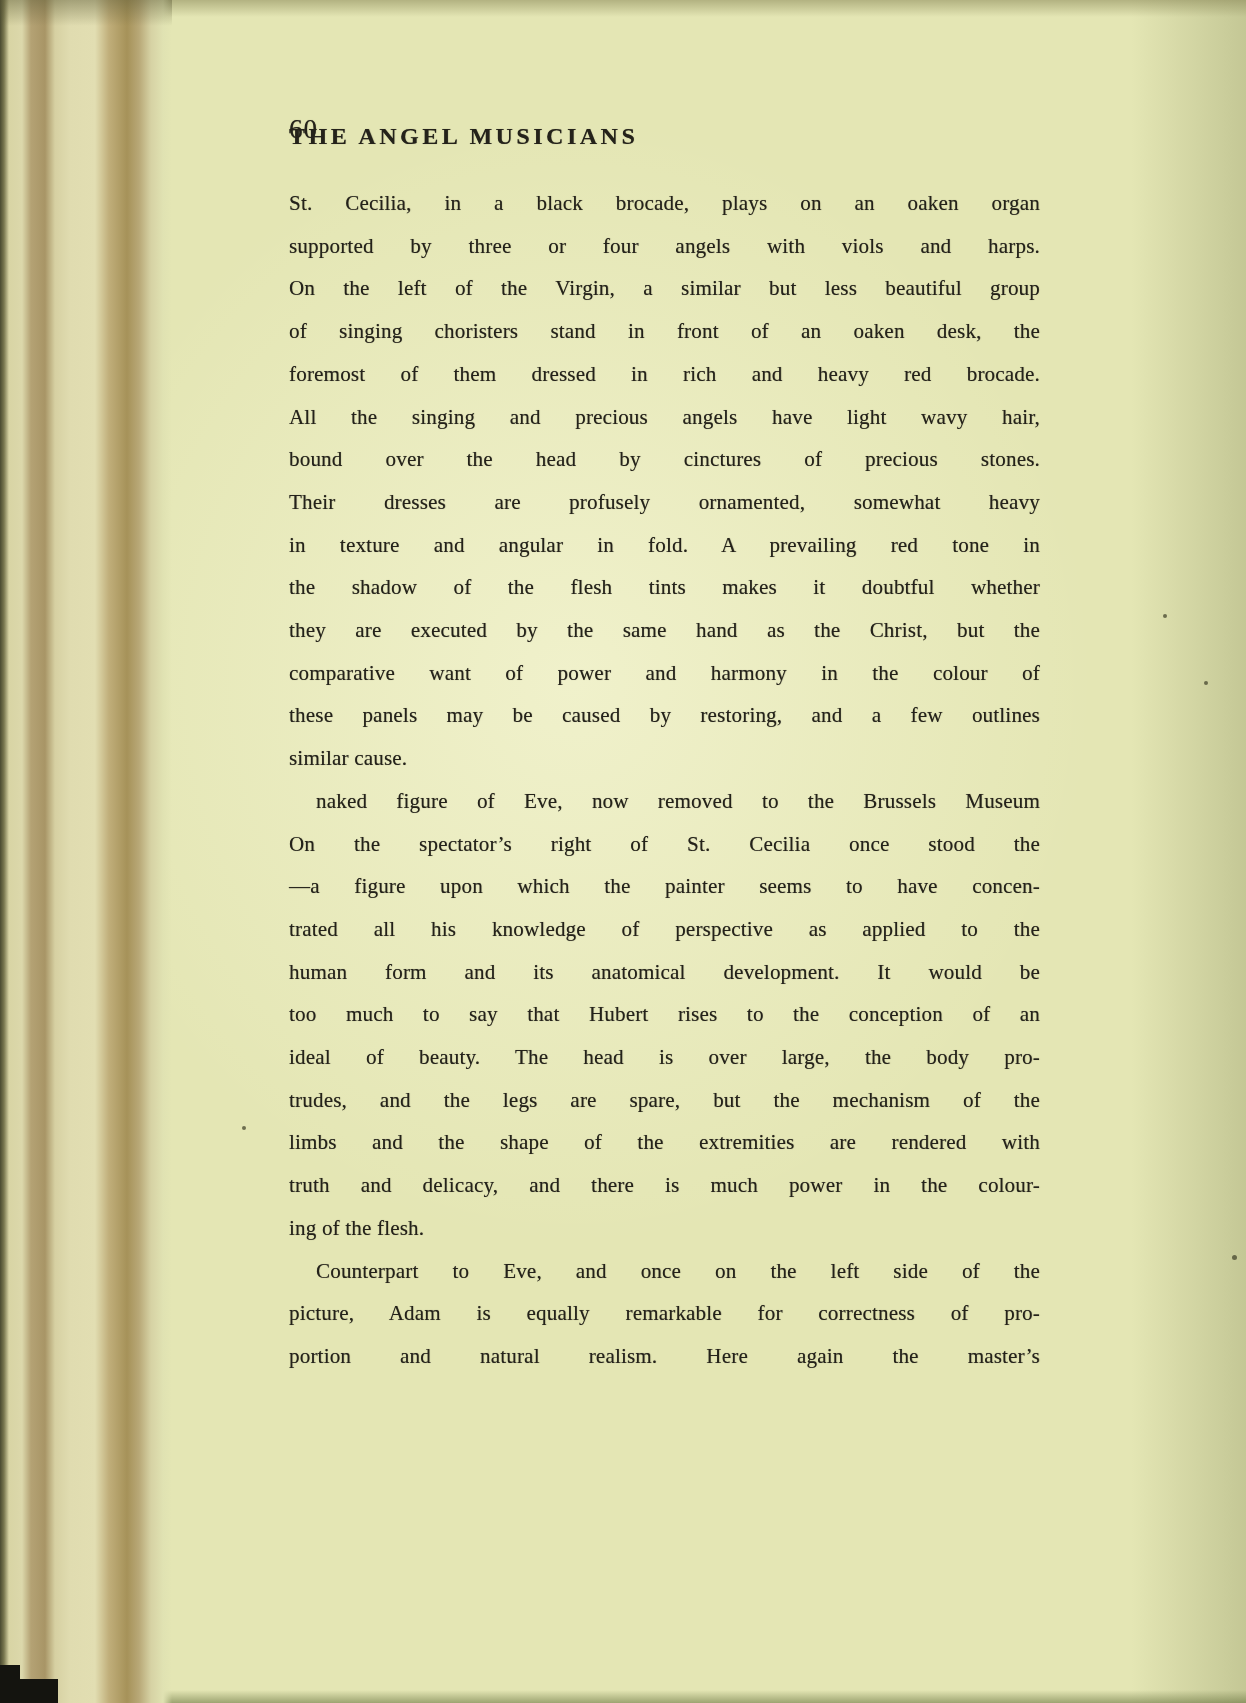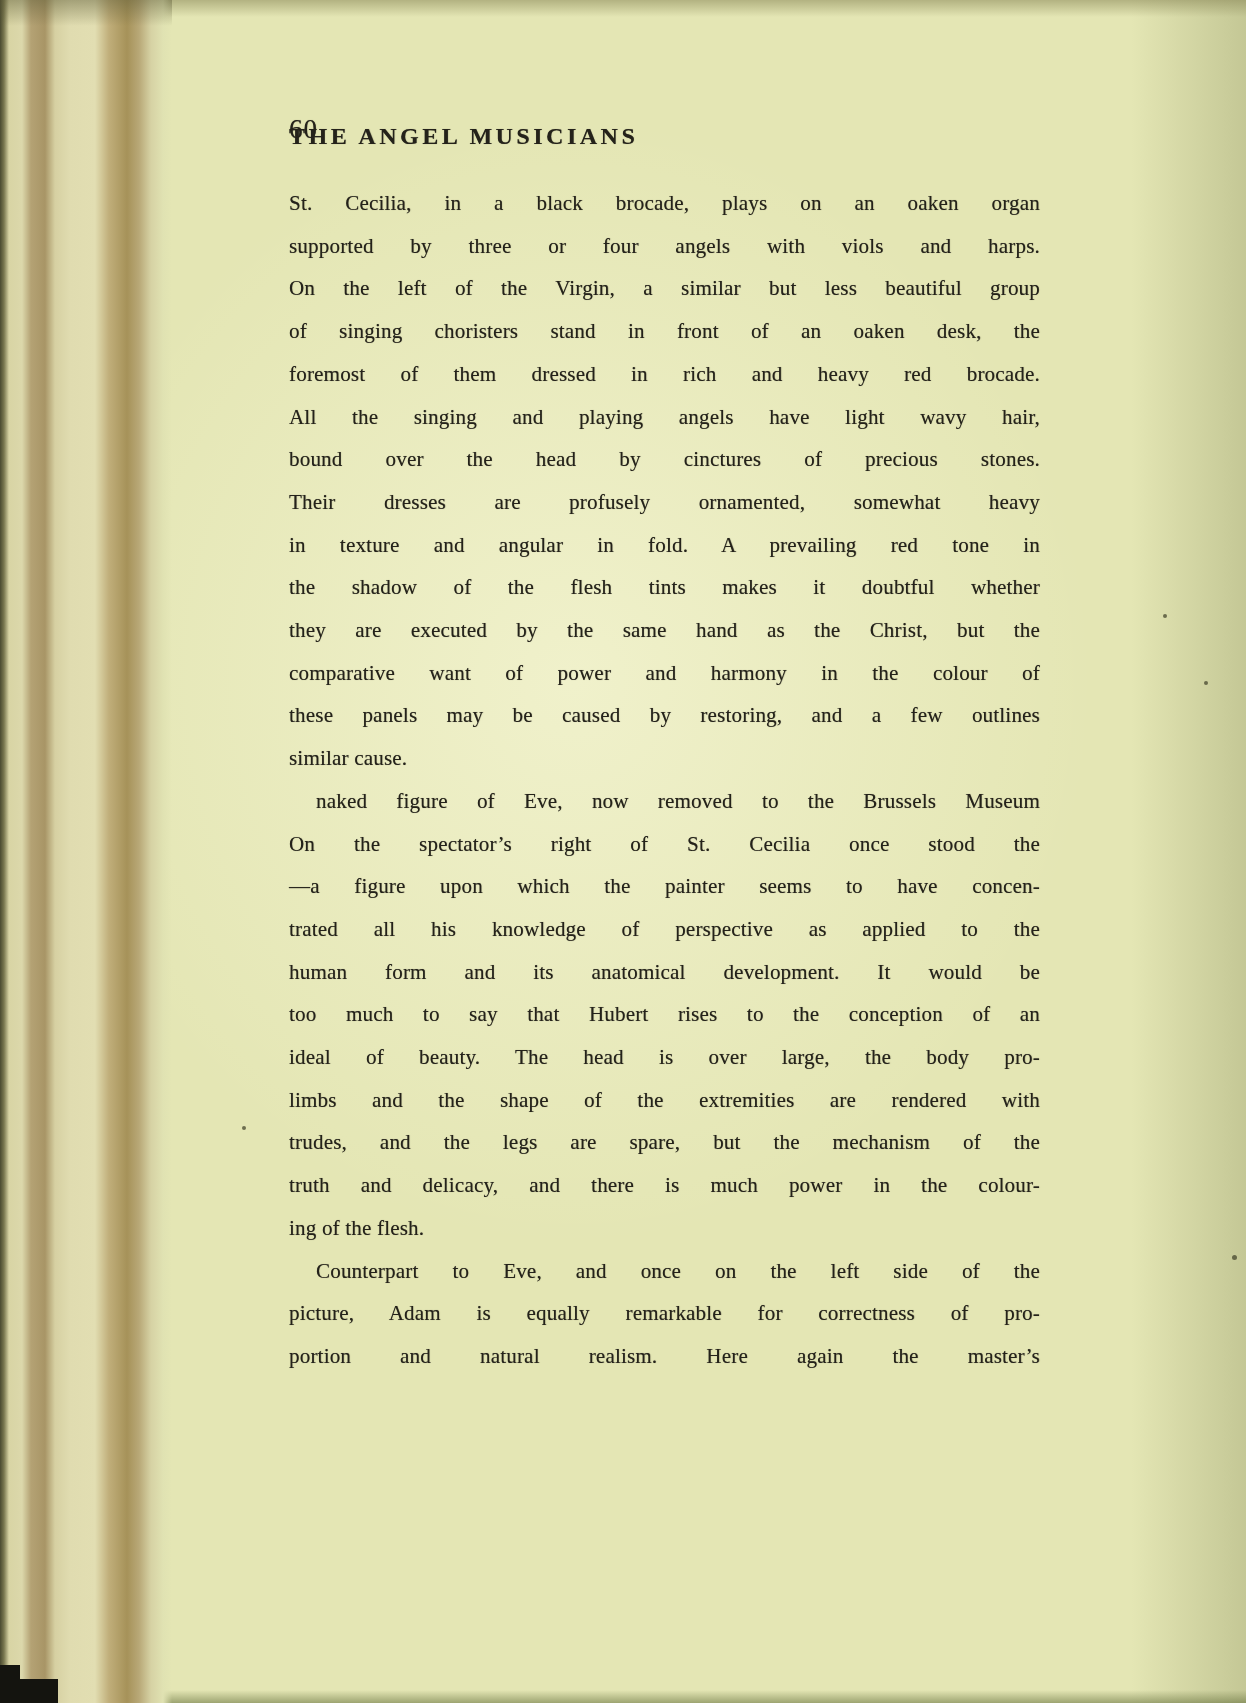--- a/index.html
+++ b/index.html
@@ -82,40 +82,40 @@
     <div class="running-title">THE ANGEL MUSICIANS</div>
   </div>
 
   <div class="page-body">
       <div class="para">
         <div class="line">St. Cecilia, in a black brocade, plays on an oaken organ</div>
         <div class="line">supported by three or four angels with viols and harps.</div>
         <div class="line">On the left of the Virgin, a similar but less beautiful group</div>
         <div class="line">of singing choristers stand in front of an oaken desk, the</div>
         <div class="line">foremost of them dressed in rich and heavy red brocade.</div>
-        <div class="line">All the singing and playing angels have light wavy hair,</div>
+        <div class="line">All the singing and precious angels have light wavy hair,</div>
         <div class="line">bound over the head by cinctures of precious stones.</div>
         <div class="line">Their dresses are profusely ornamented, somewhat heavy</div>
         <div class="line">in texture and angular in fold.  A prevailing red tone in</div>
         <div class="line">the shadow of the flesh tints makes it doubtful whether</div>
         <div class="line">they are executed by the same hand as the Christ, but the</div>
         <div class="line">comparative want of power and harmony in the colour of</div>
         <div class="line">these panels may be caused by restoring, and a few outlines</div>
         <div class="line no-justify">similar cause.</div>
       </div>
       <div class="para indent">
         <div class="line">naked figure of Eve, now removed to the Brussels Museum</div>
         <div class="line">On the spectator’s right of St. Cecilia once stood the</div>
         <div class="line">—a figure upon which the painter seems to have concen-</div>
         <div class="line">trated all his knowledge of perspective as applied to the</div>
         <div class="line">human form and its anatomical development.  It would be</div>
         <div class="line">too much to say that Hubert rises to the conception of an</div>
         <div class="line">ideal of beauty.  The head is over large, the body pro-</div>
+        <div class="line">trudes, and the legs are spare, but the mechanism of the</div>
         <div class="line">limbs and the shape of the extremities are rendered with</div>
-        <div class="line">trudes, and the legs are spare, but the mechanism of the</div>
         <div class="line">truth and delicacy, and there is much power in the colour-</div>
         <div class="line no-justify">ing of the flesh.</div>
       </div>
       <div class="para indent">
         <div class="line">Counterpart to Eve, and once on the left side of the</div>
         <div class="line">picture, Adam is equally remarkable for correctness of pro-</div>
         <div class="line">portion and natural realism.  Here again the master’s</div>
       </div>
     </div>
 

